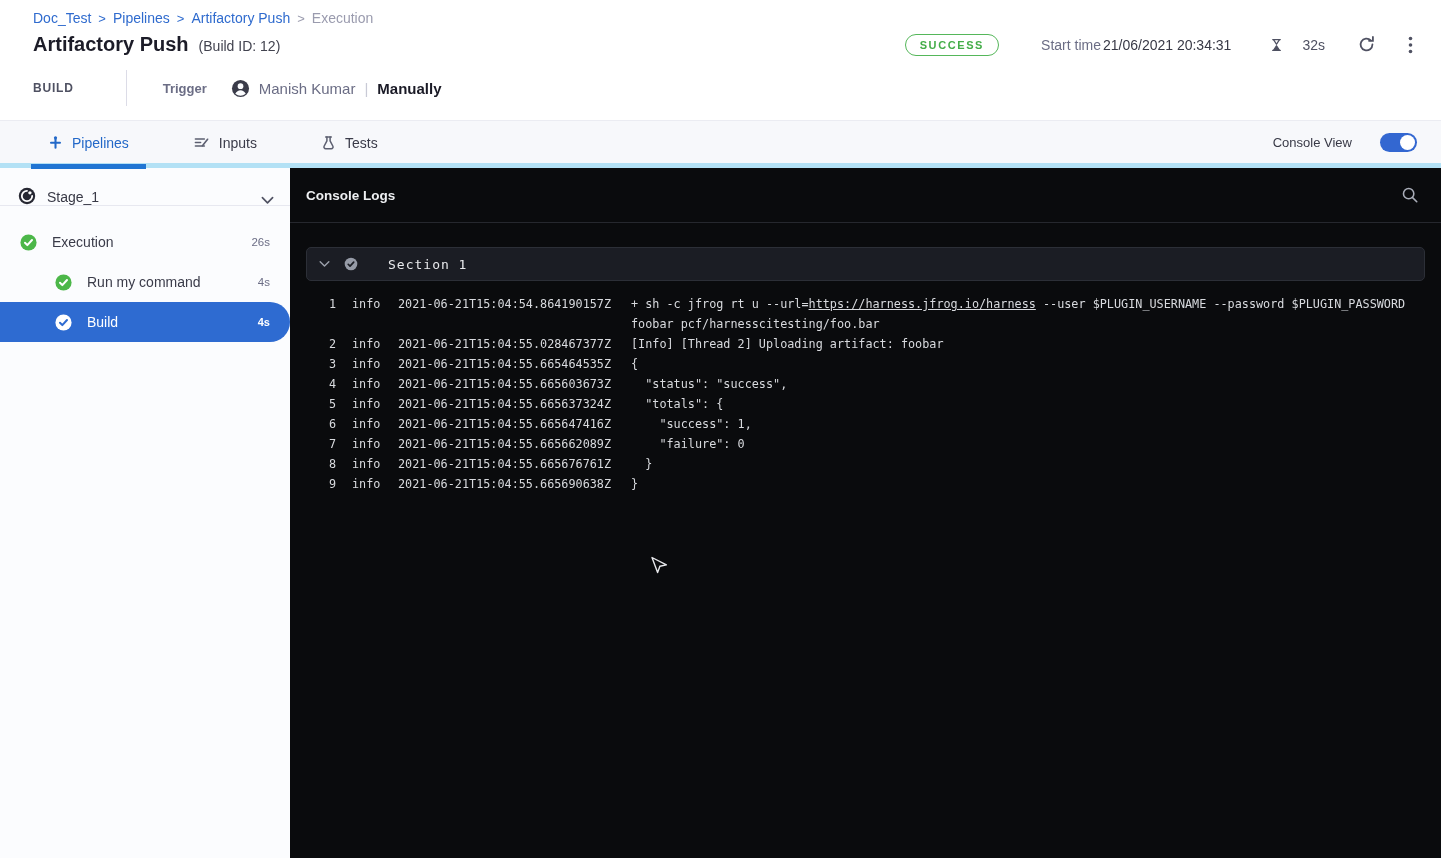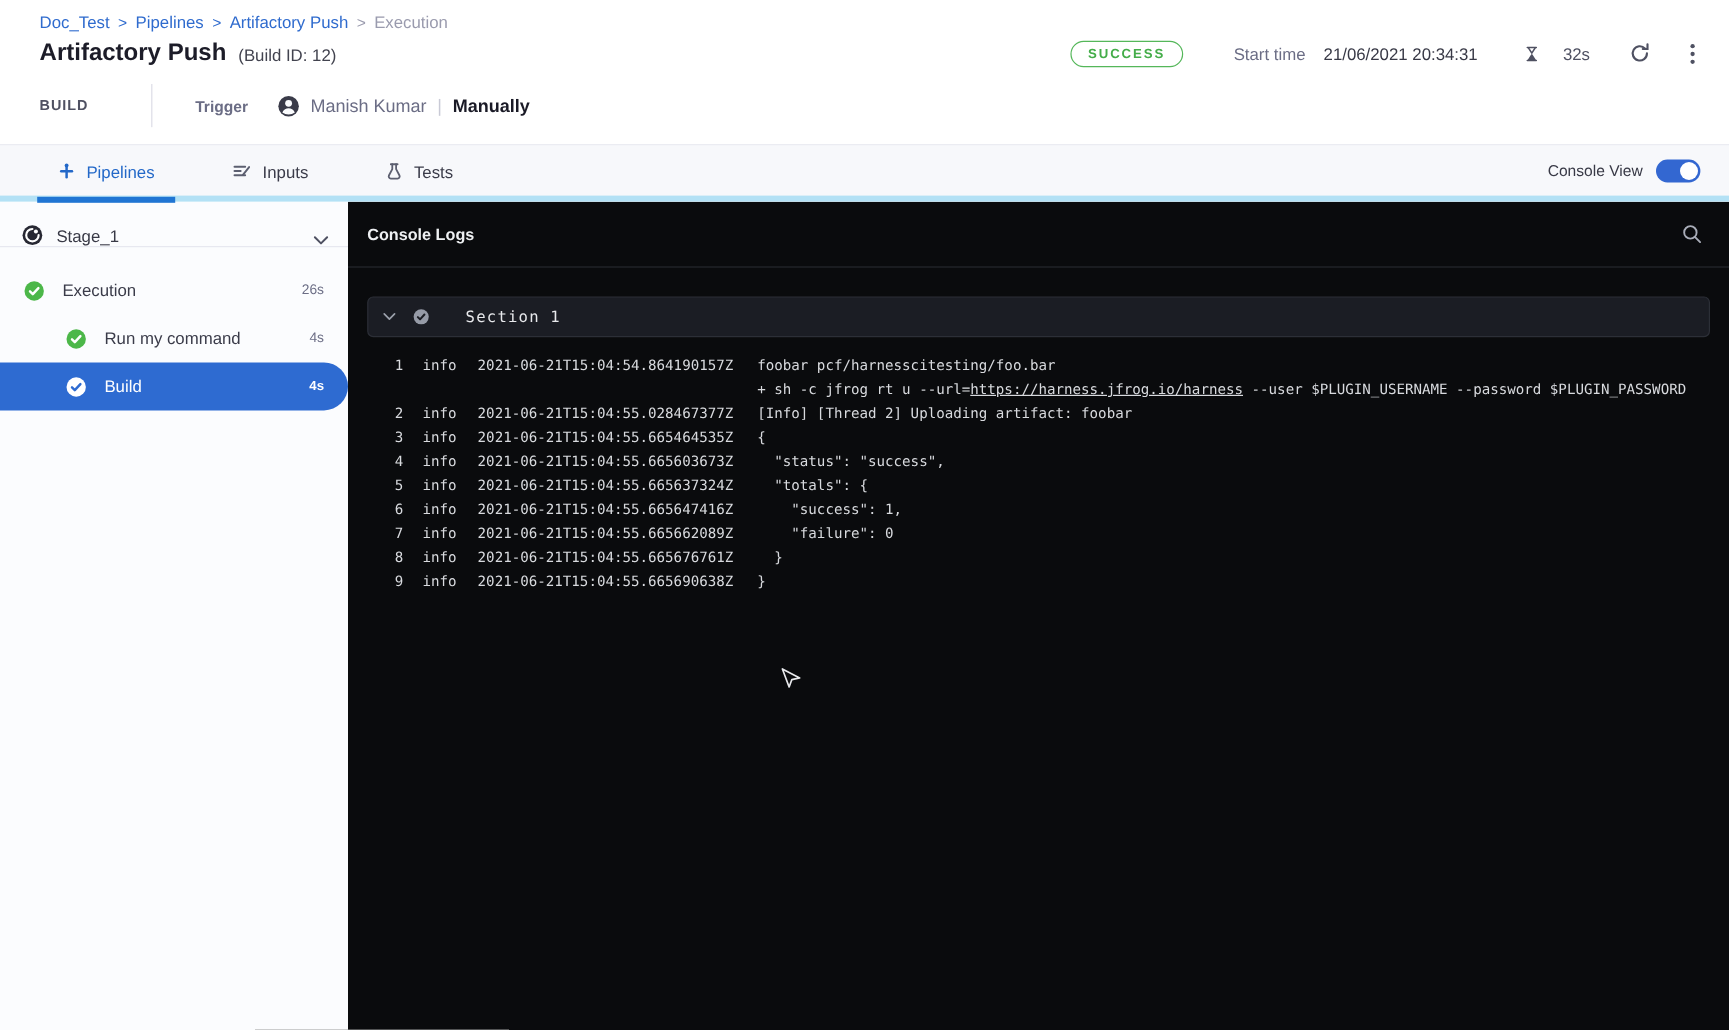--- a/index.html
+++ b/index.html
@@ -19,21 +19,21 @@
   .page-title { font-size:20px; font-weight:bold; color:#1c1c28; }
   .build-id { font-size:14px; color:#42434f; margin-left:10px; position:relative; top:1px; }
   .title-right { margin-left:auto; display:flex; align-items:center; }
   .status-badge {
     border:1.6px solid #55b75a; color:#44ad49; border-radius:13px;
     font-size:11px; font-weight:bold; letter-spacing:1.6px;
     padding:4px 14px; background:#fff;
   }
   .start-group { display:flex; align-items:center; margin-left:42px; font-size:14px; }
   .start-label { color:#6b6d85; }
-  .start-value { color:#383946; margin-left:15px; }
+  .start-value { color:#383946; margin-left:2px; }
   .dur-group { display:flex; align-items:center; margin-left:38px; gap:18px; color:#4f5162; font-size:14px; }
   .icon-btn { margin-left:32px; display:flex; align-items:center; cursor:pointer; }
   
   .meta-row { display:flex; align-items:center; margin-top:14px; padding-bottom:14px; }
   .build-label { font-size:12px; font-weight:bold; color:#4f5162; letter-spacing:0.8px; }
   .v-divider { width:1px; height:36px; background:#dcdce7; margin:0 36px 0 52px; }
   .trigger-label { font-size:13px; font-weight:bold; color:#6b6d85; margin-right:24px; }
   .user-group { display:flex; align-items:center; gap:9px; font-size:15px; }
   .user-name { color:#6b6d85; }
   .pipe { color:#c9cad6; font-size:15px; }
@@ -45,21 +45,21 @@
   }
   .tabbar::after { content:""; position:absolute; left:0; right:0; bottom:0; height:5px; background:#b3e1f5; }
   .tab {
     height:43px; display:flex; align-items:center; gap:9px; padding:0 17px;
     font-size:14px; color:#3a3b49; cursor:pointer; position:relative;
   }
   .tab:first-child { margin-left:31px; }
   .tab + .tab { margin-left:30px; }
   .tab.active { color:#2368c8; font-weight:500; }
   .tab.active::after { content:""; position:absolute; left:0; right:0; bottom:-5px; height:5px; background:#2075d3; z-index:2; }
-  .console-view { margin-left:auto; margin-right:24px; height:43px; display:flex; align-items:center; gap:11px; font-size:13px; color:#383946; }
+  .console-view { margin-left:auto; margin-right:24px; height:43px; display:flex; align-items:center; gap:28px; font-size:13px; color:#383946; }
   .toggle { width:37px; height:19px; border-radius:10px; background:#3367d1; position:relative; cursor:pointer; }
   .toggle .knob { position:absolute; right:2px; top:2px; width:15px; height:15px; border-radius:50%; background:#fff; }
   
   .main { display:flex; height:700px; }
   .sidebar { width:290px; background:#fbfcfe; flex:none; display:flex; flex-direction:column; }
   .stage-header {
     height:38px; display:flex; align-items:flex-end; gap:11px;
     padding:0 16px 0 18px; border-bottom:1px solid #e7e8f0; cursor:pointer;
   }
   .stage-name { font-size:14px; color:#383946; font-weight:500; }
@@ -279,22 +279,22 @@
       </span>
       <span class="section-label">Section 1</span>
     </div>
 
     <div class="logs" id="logs">
   <div class="log-row">
     <span class="log-num">1</span>
     <span class="log-level">info</span>
     <span class="log-ts">2021-06-21T15:04:54.864190157Z</span>
     <span class="log-msg">
+            <div class="mline"><span>+ sh -c jfrog rt u --url=</span><span class="lnk">https://harness.jfrog.io/harness</span><span> --user $PLUGIN_USERNAME --password $PLUGIN_PASSWORD</span></div>
             <div class="mline"><span>foobar pcf/harnesscitesting/foo.bar</span></div>
-            <div class="mline"><span>+ sh -c jfrog rt u --url=</span><span class="lnk">https://harness.jfrog.io/harness</span><span> --user $PLUGIN_USERNAME --password $PLUGIN_PASSWORD</span></div>
           </span>
   </div>
 
   <div class="log-row">
     <span class="log-num">2</span>
     <span class="log-level">info</span>
     <span class="log-ts">2021-06-21T15:04:55.028467377Z</span>
     <span class="log-msg">
             <div class="mline"><span>[Info] [Thread 2] Uploading artifact: foobar</span></div>
           </span>

